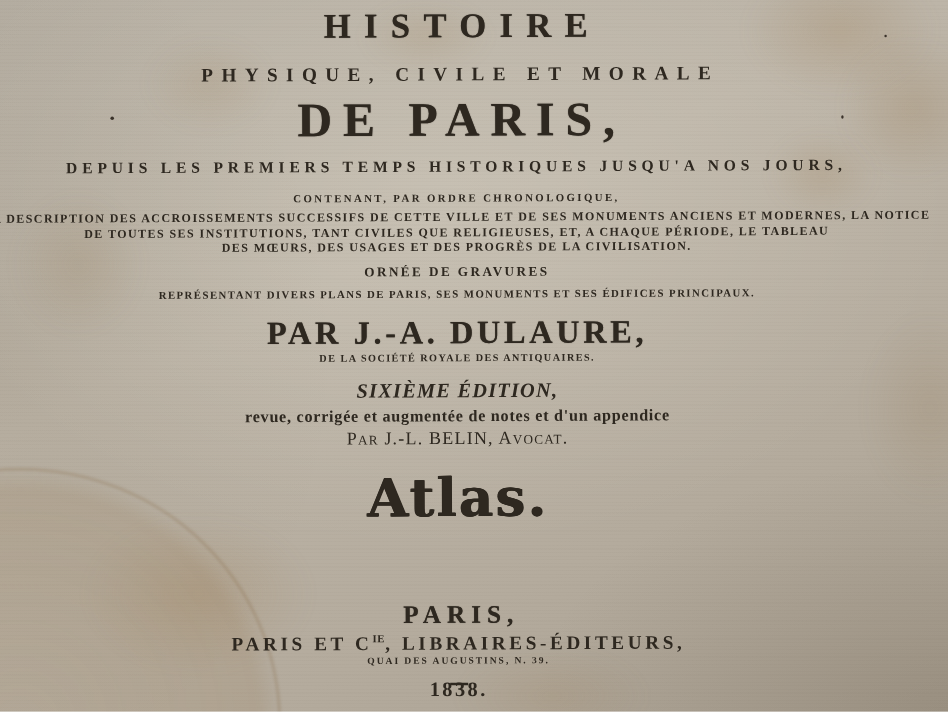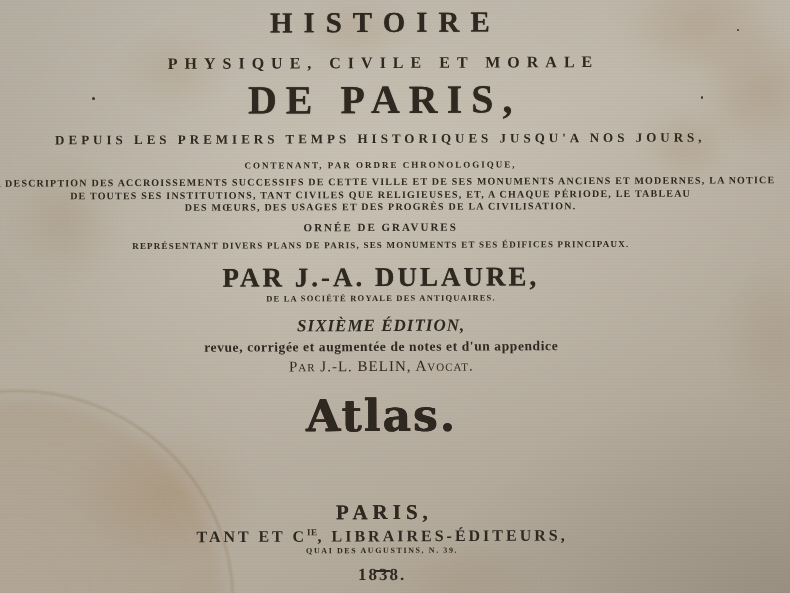--- a/index.html
+++ b/index.html
@@ -89,17 +89,17 @@
   </div>
   <div class="t-ornee">ORNÉE DE GRAVURES</div>
   <div class="t-representant">REPRÉSENTANT DIVERS PLANS DE PARIS, SES MONUMENTS ET SES ÉDIFICES PRINCIPAUX.</div>
   <div class="t-author">PAR J.-A. DULAURE,</div>
   <div class="t-affil">DE LA SOCIÉTÉ ROYALE DES ANTIQUAIRES.</div>
   <div class="t-edition">SIXIÈME ÉDITION,</div>
   <div class="t-editionnote">revue, corrigée et augmentée de notes et d'un appendice</div>
   <div class="t-editor">Par J.-L. BELIN, Avocat.</div>
   <div class="t-atlas">Atlas.</div>
   <div class="t-paris">PARIS,</div>
-  <div class="t-furne"><span>TANT ET C</span><sup>IE</sup><span>, LIBRAIRES-ÉDITEURS,</span></div>
+  <div class="t-furne"><span>PARIS ET C</span><sup>IE</sup><span>, LIBRAIRES-ÉDITEURS,</span></div>
   <div class="t-quai">QUAI DES AUGUSTINS, N. 39.</div>
   <div class="t-rule"><span></span></div>
   <div class="t-year">1838.</div>
 </div>
 
 </body></html>

